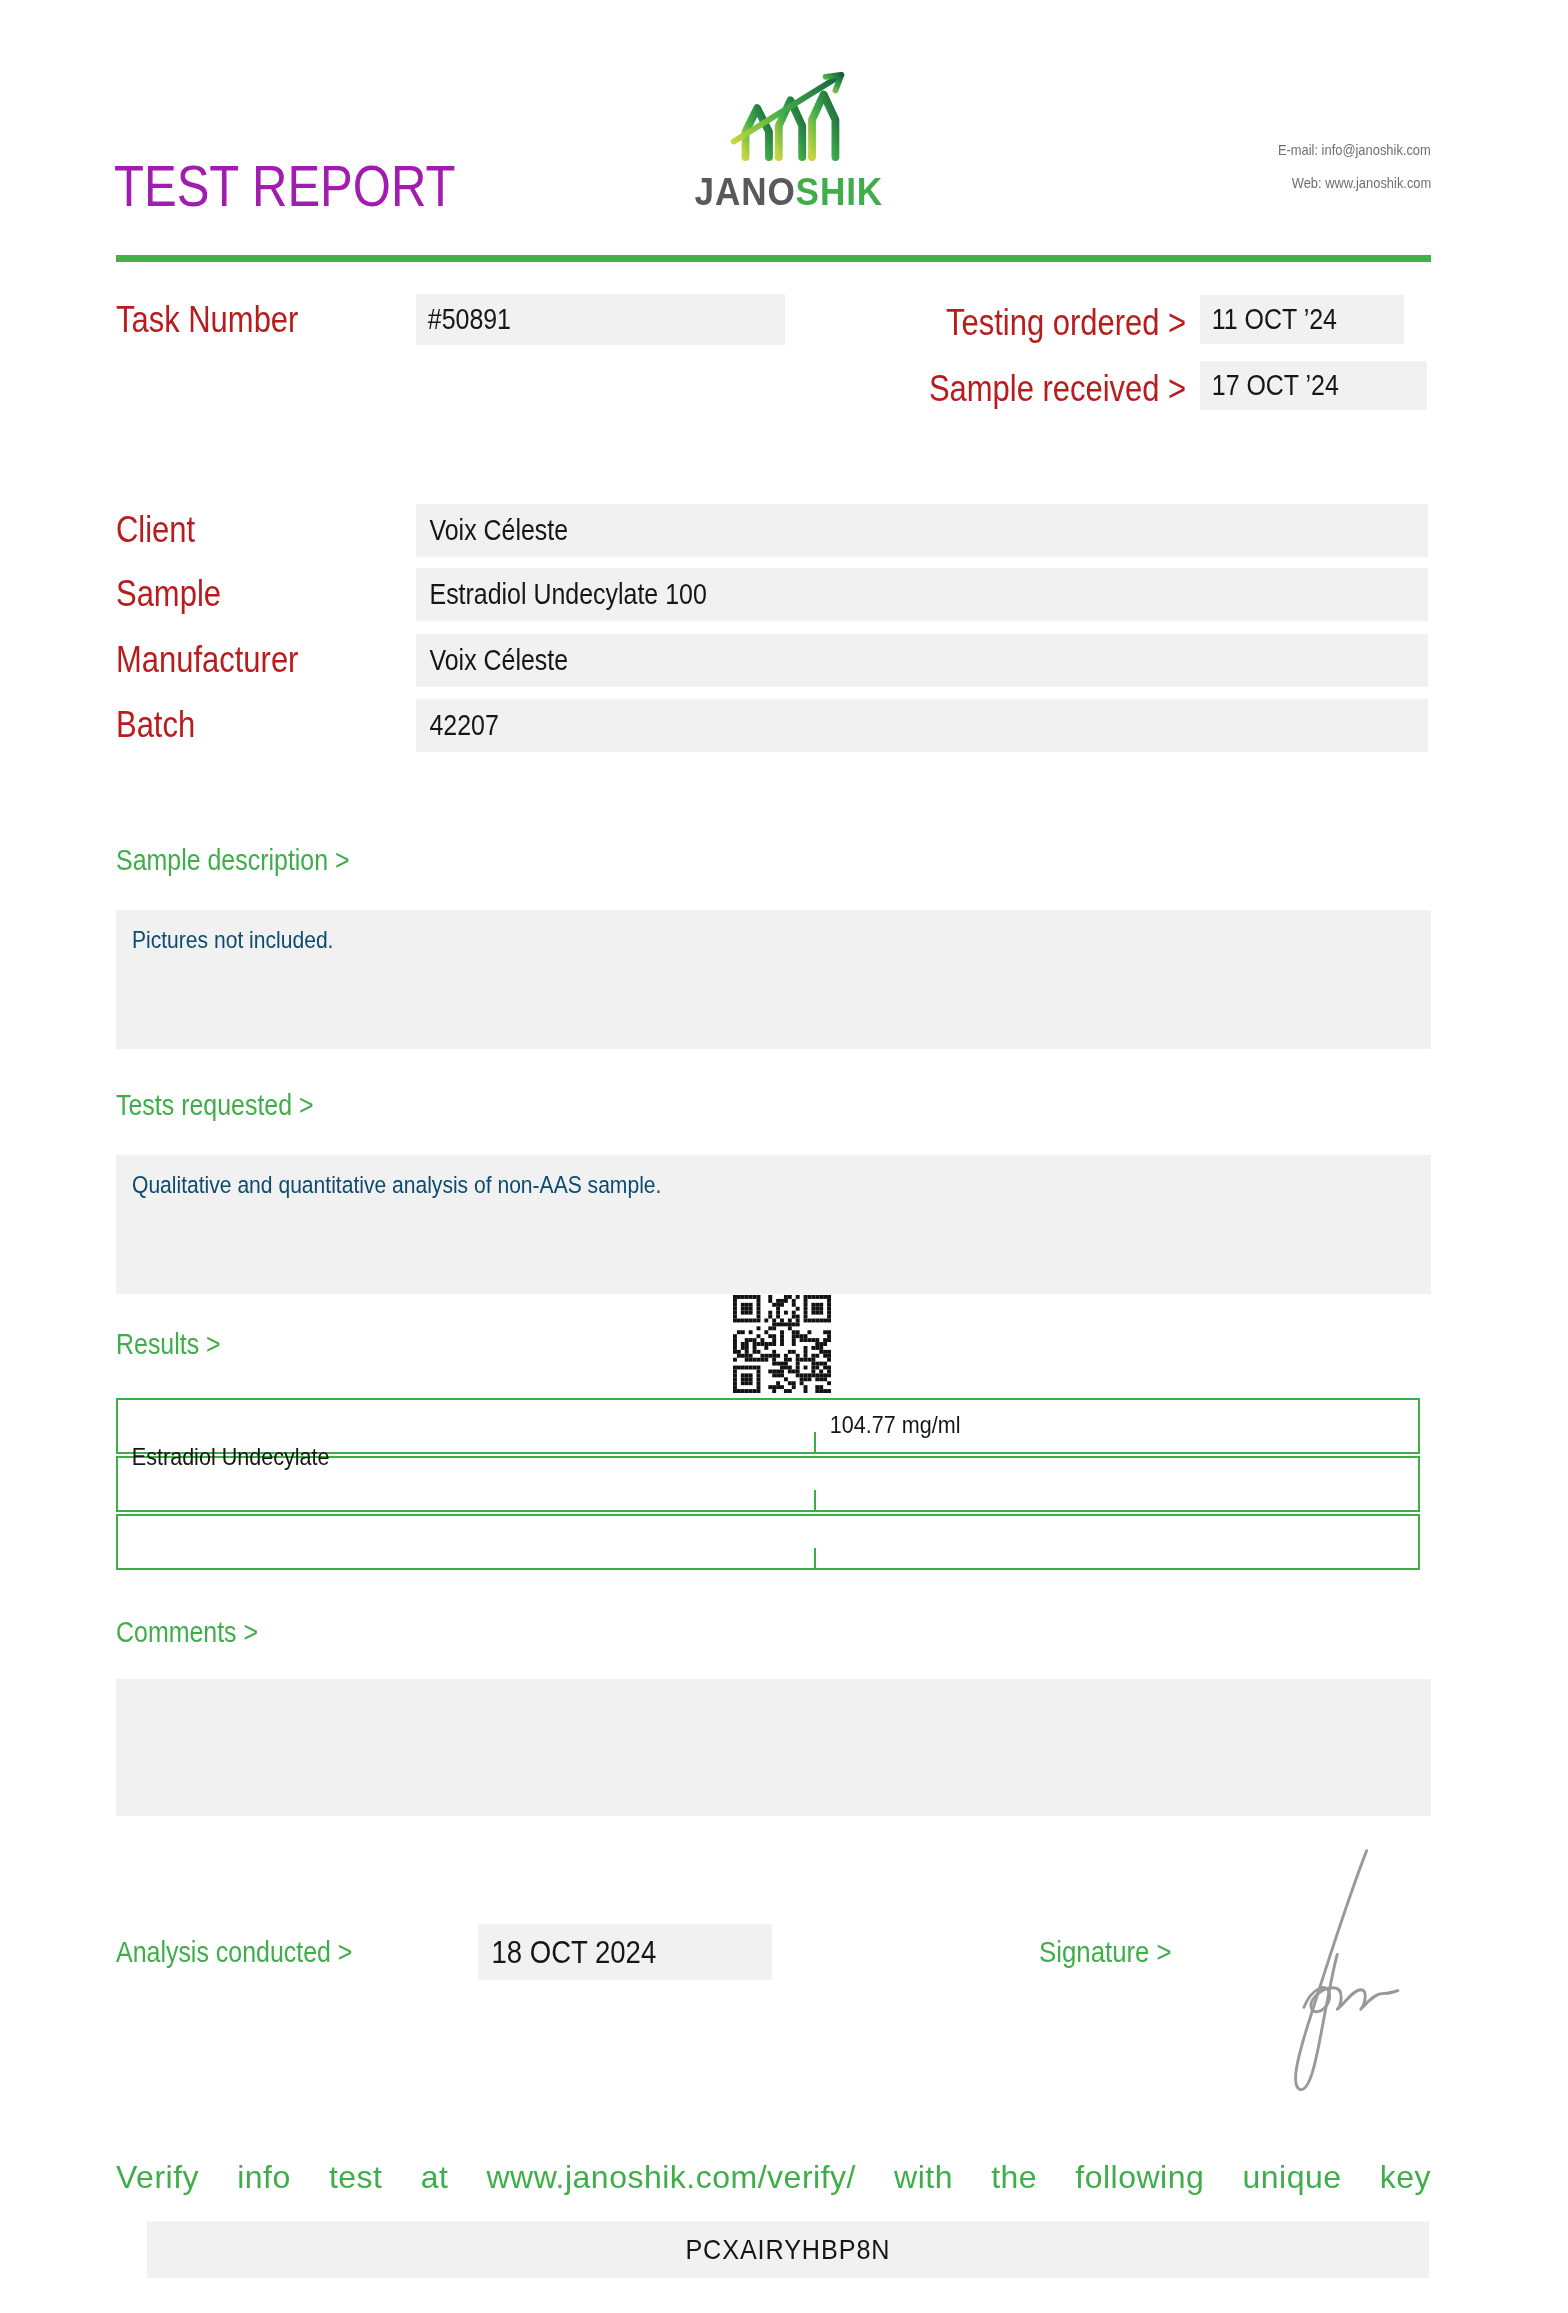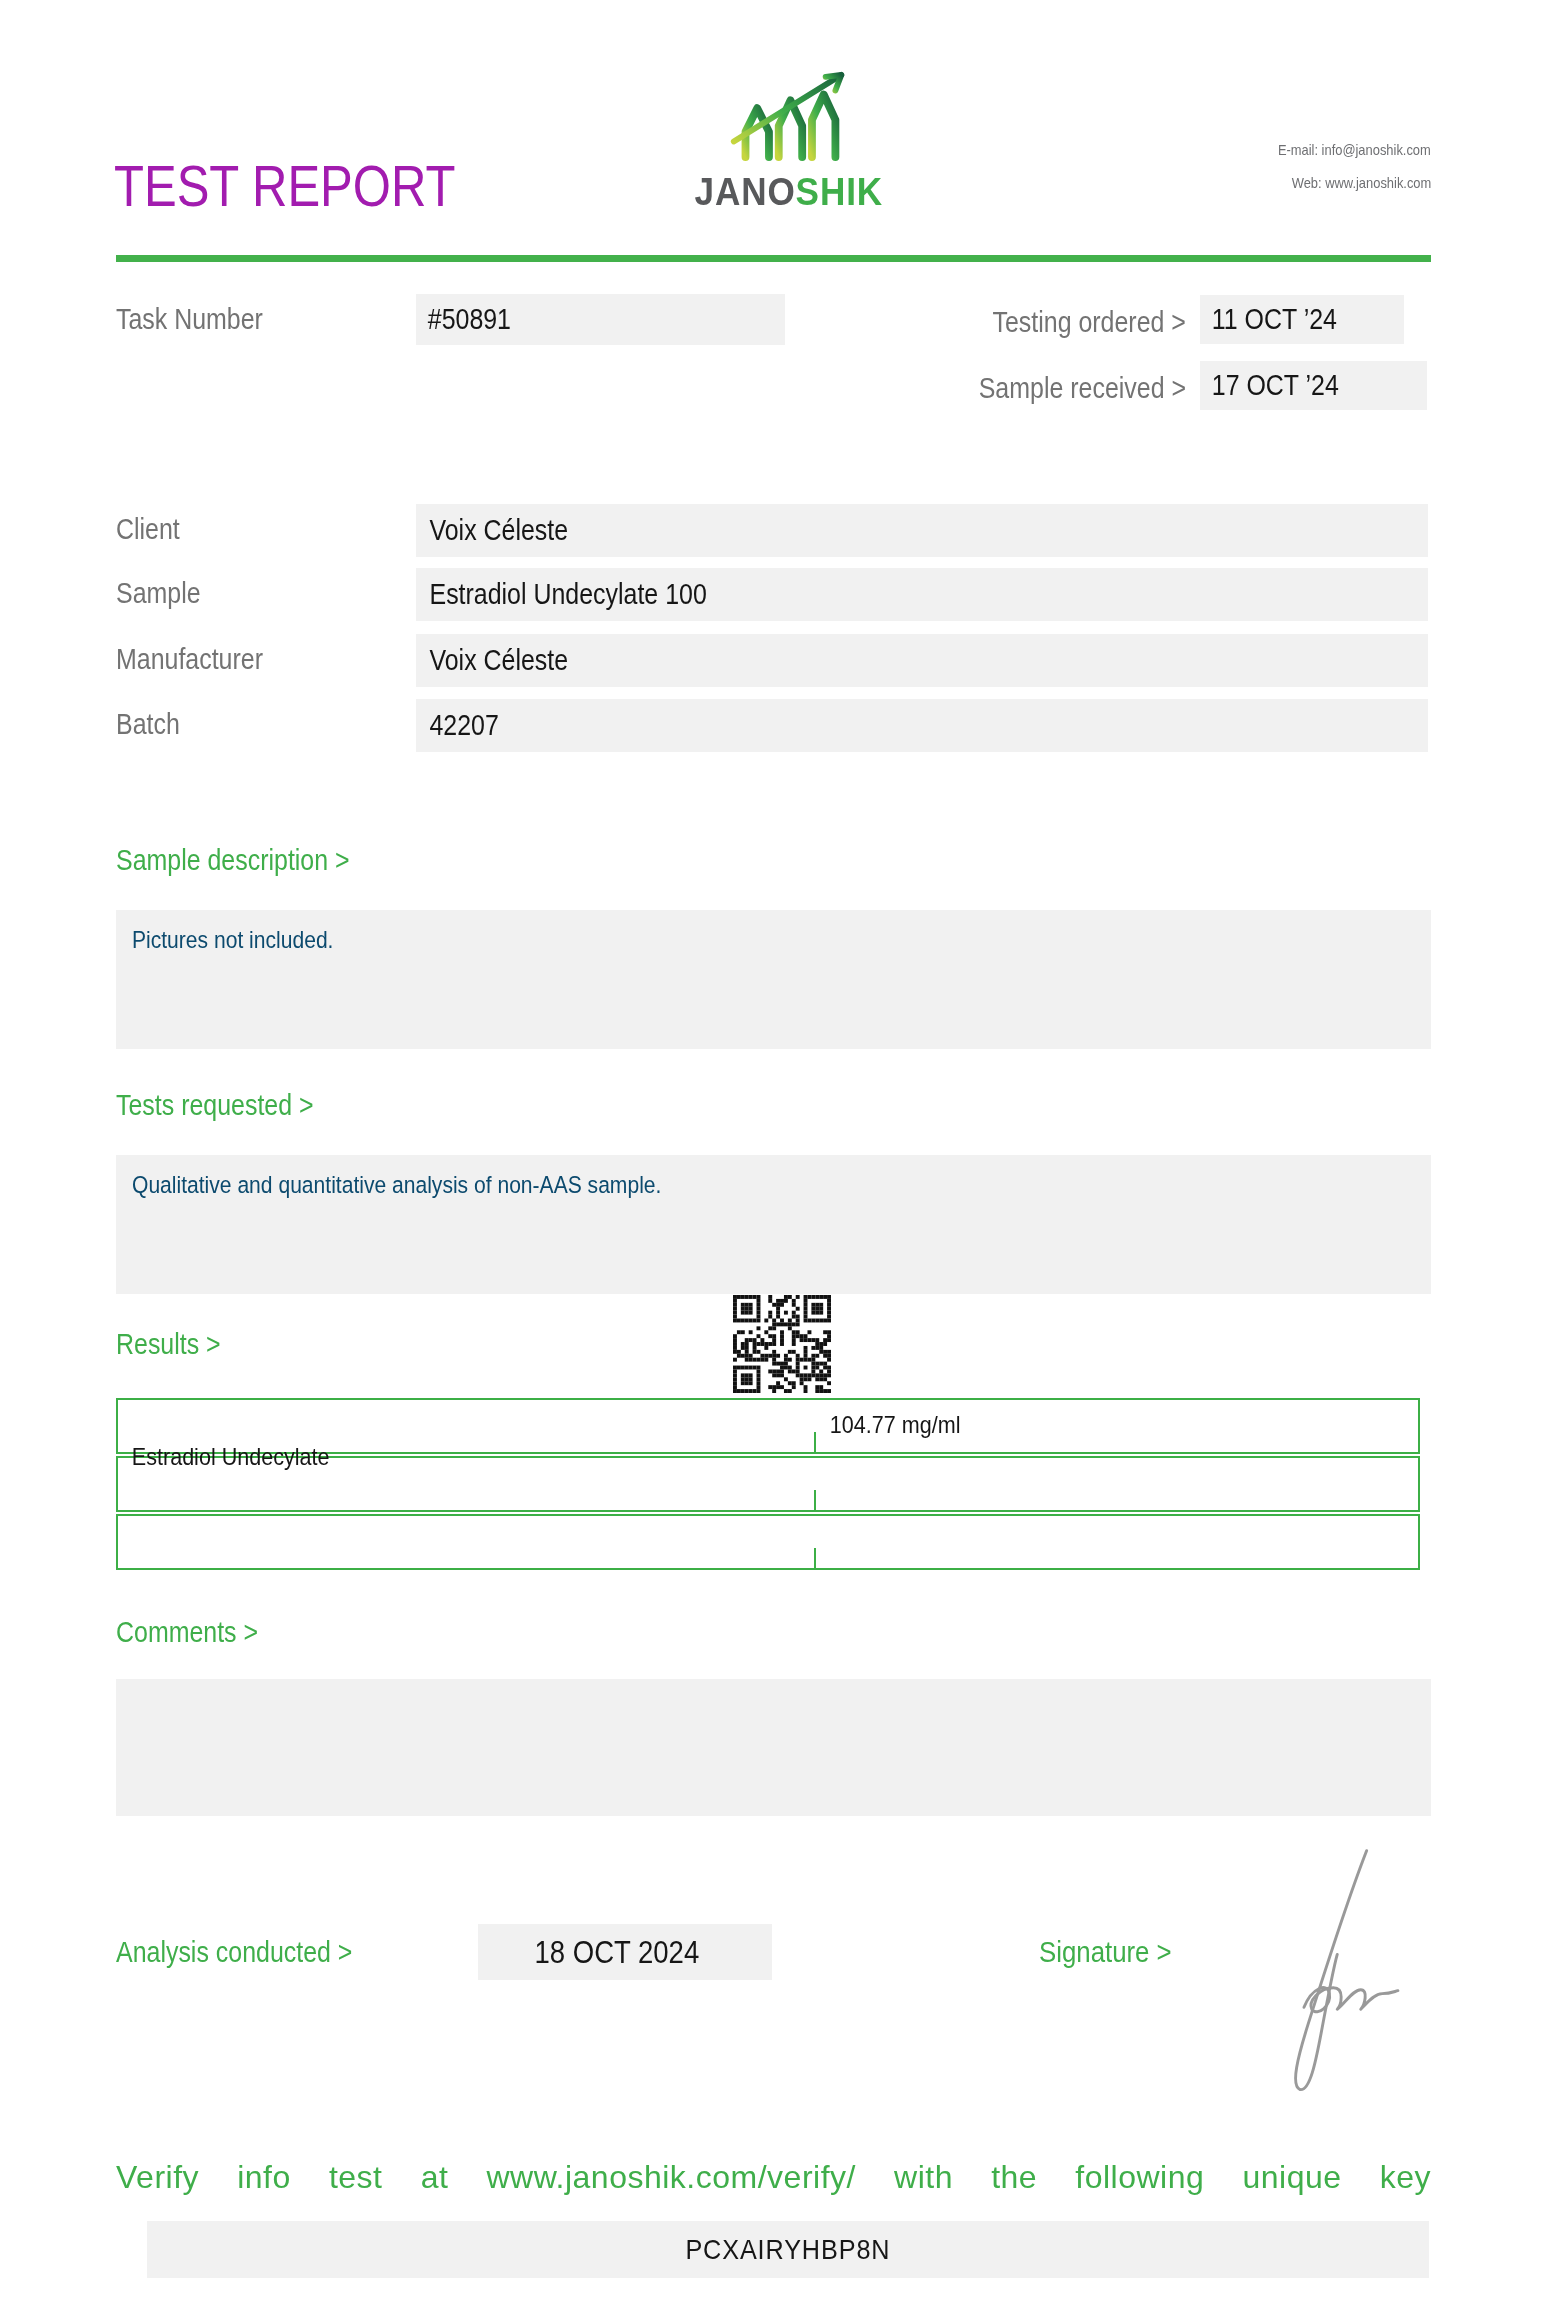--- a/index.html
+++ b/index.html
@@ -18,21 +18,21 @@
 
   .title{left:114px;top:157px;font-size:57px;line-height:59px;color:#a21caf;}
   .logo-wrap{left:676px;top:67px;width:225px;text-align:center;}
   .logo-text{font-size:39px;font-weight:bold;letter-spacing:1px;line-height:41px;margin-top:2px;}
   .logo-jano{color:#58595B;}
   .logo-shik{color:#3FAE4A;}
   .contact{right:137px;top:133px;text-align:right;font-size:15px;line-height:33px;}
 
   .rule{left:116px;top:255px;width:1315px;height:6.9px;background:#43B14B;}
 
-  .lbl{font-size:29px;line-height:51px;color:#737373;}
+  .lbl{font-size:36px;line-height:51px;color:#b91c1c;}
   .valbox{background:#F1F1F1;}
   .valtext{font-size:29px;line-height:51px;color:#161616;padding-left:13.7px;}
 
   .task-label{left:116px;top:294px;}
   .task-box{left:416px;top:294px;width:369px;height:51px;}
   .to-label{left:872px;top:297px;width:314px;text-align:right;}
   .to-box{left:1200px;top:295px;width:204px;height:49px;}
   .sr-label{left:872px;top:363px;width:314px;text-align:right;}
   .sr-box{left:1200px;top:361px;width:227px;height:49px;}
   .datetext{font-size:29px;line-height:49px;padding-left:13.7px;}
@@ -45,21 +45,21 @@
   .bigbox{left:116px;width:1315px;background:#F1F1F1;}
   .boxtext{font-size:24.5px;line-height:33px;padding:12.7px 0 0 15.7px;color:#0c4a6e;}
 
   .results-table{left:116px;top:1398px;width:1304px;}
   .result-row{box-sizing:border-box;height:56px;border:2.9px solid #3CAF46;margin-bottom:2px;display:flex;background:#ffffff;}
   .cell-a{box-sizing:border-box;flex:0 0 698px;border-right:2.9px solid #3CAF46;margin-top:32px;}
   .cell-b{flex:1;}
   .celltext{font-size:24.5px;line-height:50px;padding-left:15.7px;display:block;transform:scaleX(0.88);transform-origin:0 50%;white-space:nowrap;}
 
   .analysis-label{left:116px;top:1924px;font-size:29px;line-height:56px;}
-  .analysis-box{left:478px;top:1924px;width:294px;height:56px;text-align:center;}
+  .analysis-box{left:478px;top:1924px;width:294px;height:56px;}
   .analysis-text{font-size:32px;line-height:56px;padding-left:15.7px;}
 
   .sig-label{left:1039px;top:1924px;font-size:30px;line-height:56px;}
 
   .verify-line{left:116px;top:2156px;width:1315px;font-size:32px;line-height:43px;color:#3FAE4A;
     text-align:justify;text-align-last:justify;letter-spacing:0.5px;}
   .key-box{left:147px;top:2221px;width:1282px;height:57px;background:#F1F1F1;text-align:center;}
   .key-text{font-size:28px;line-height:57px;letter-spacing:1px;color:#161616;}
 </style>
 </head>

